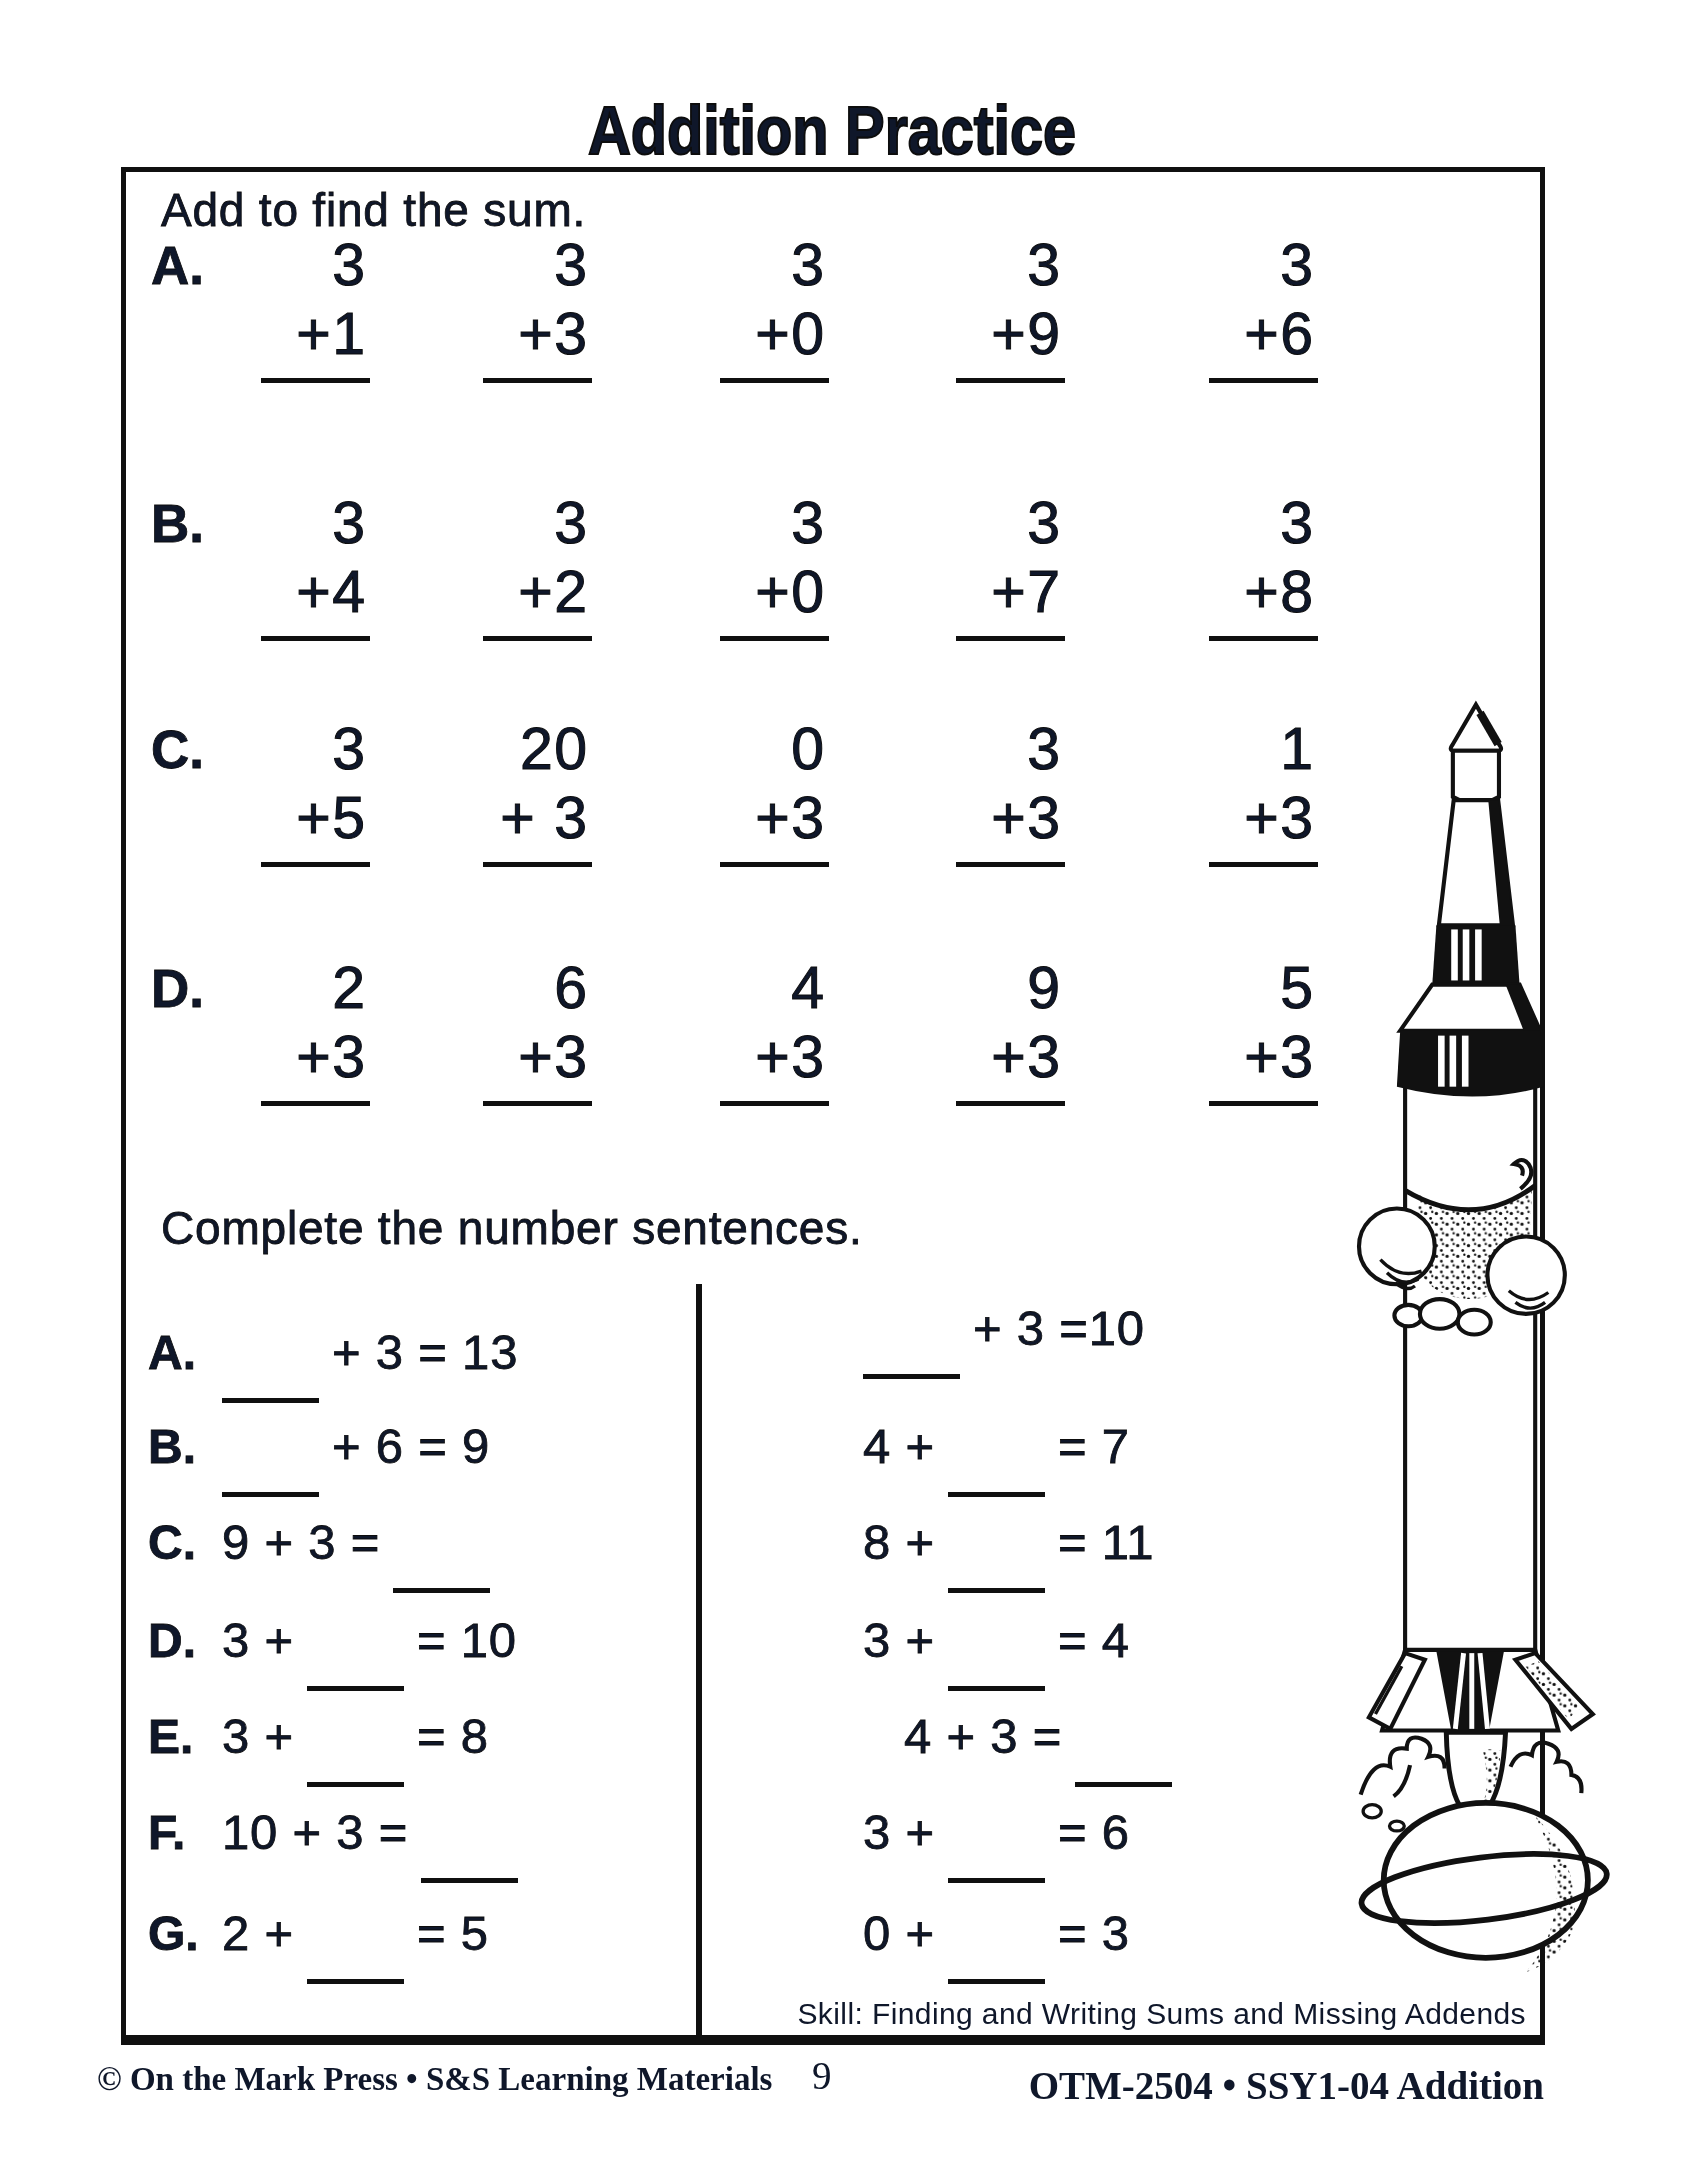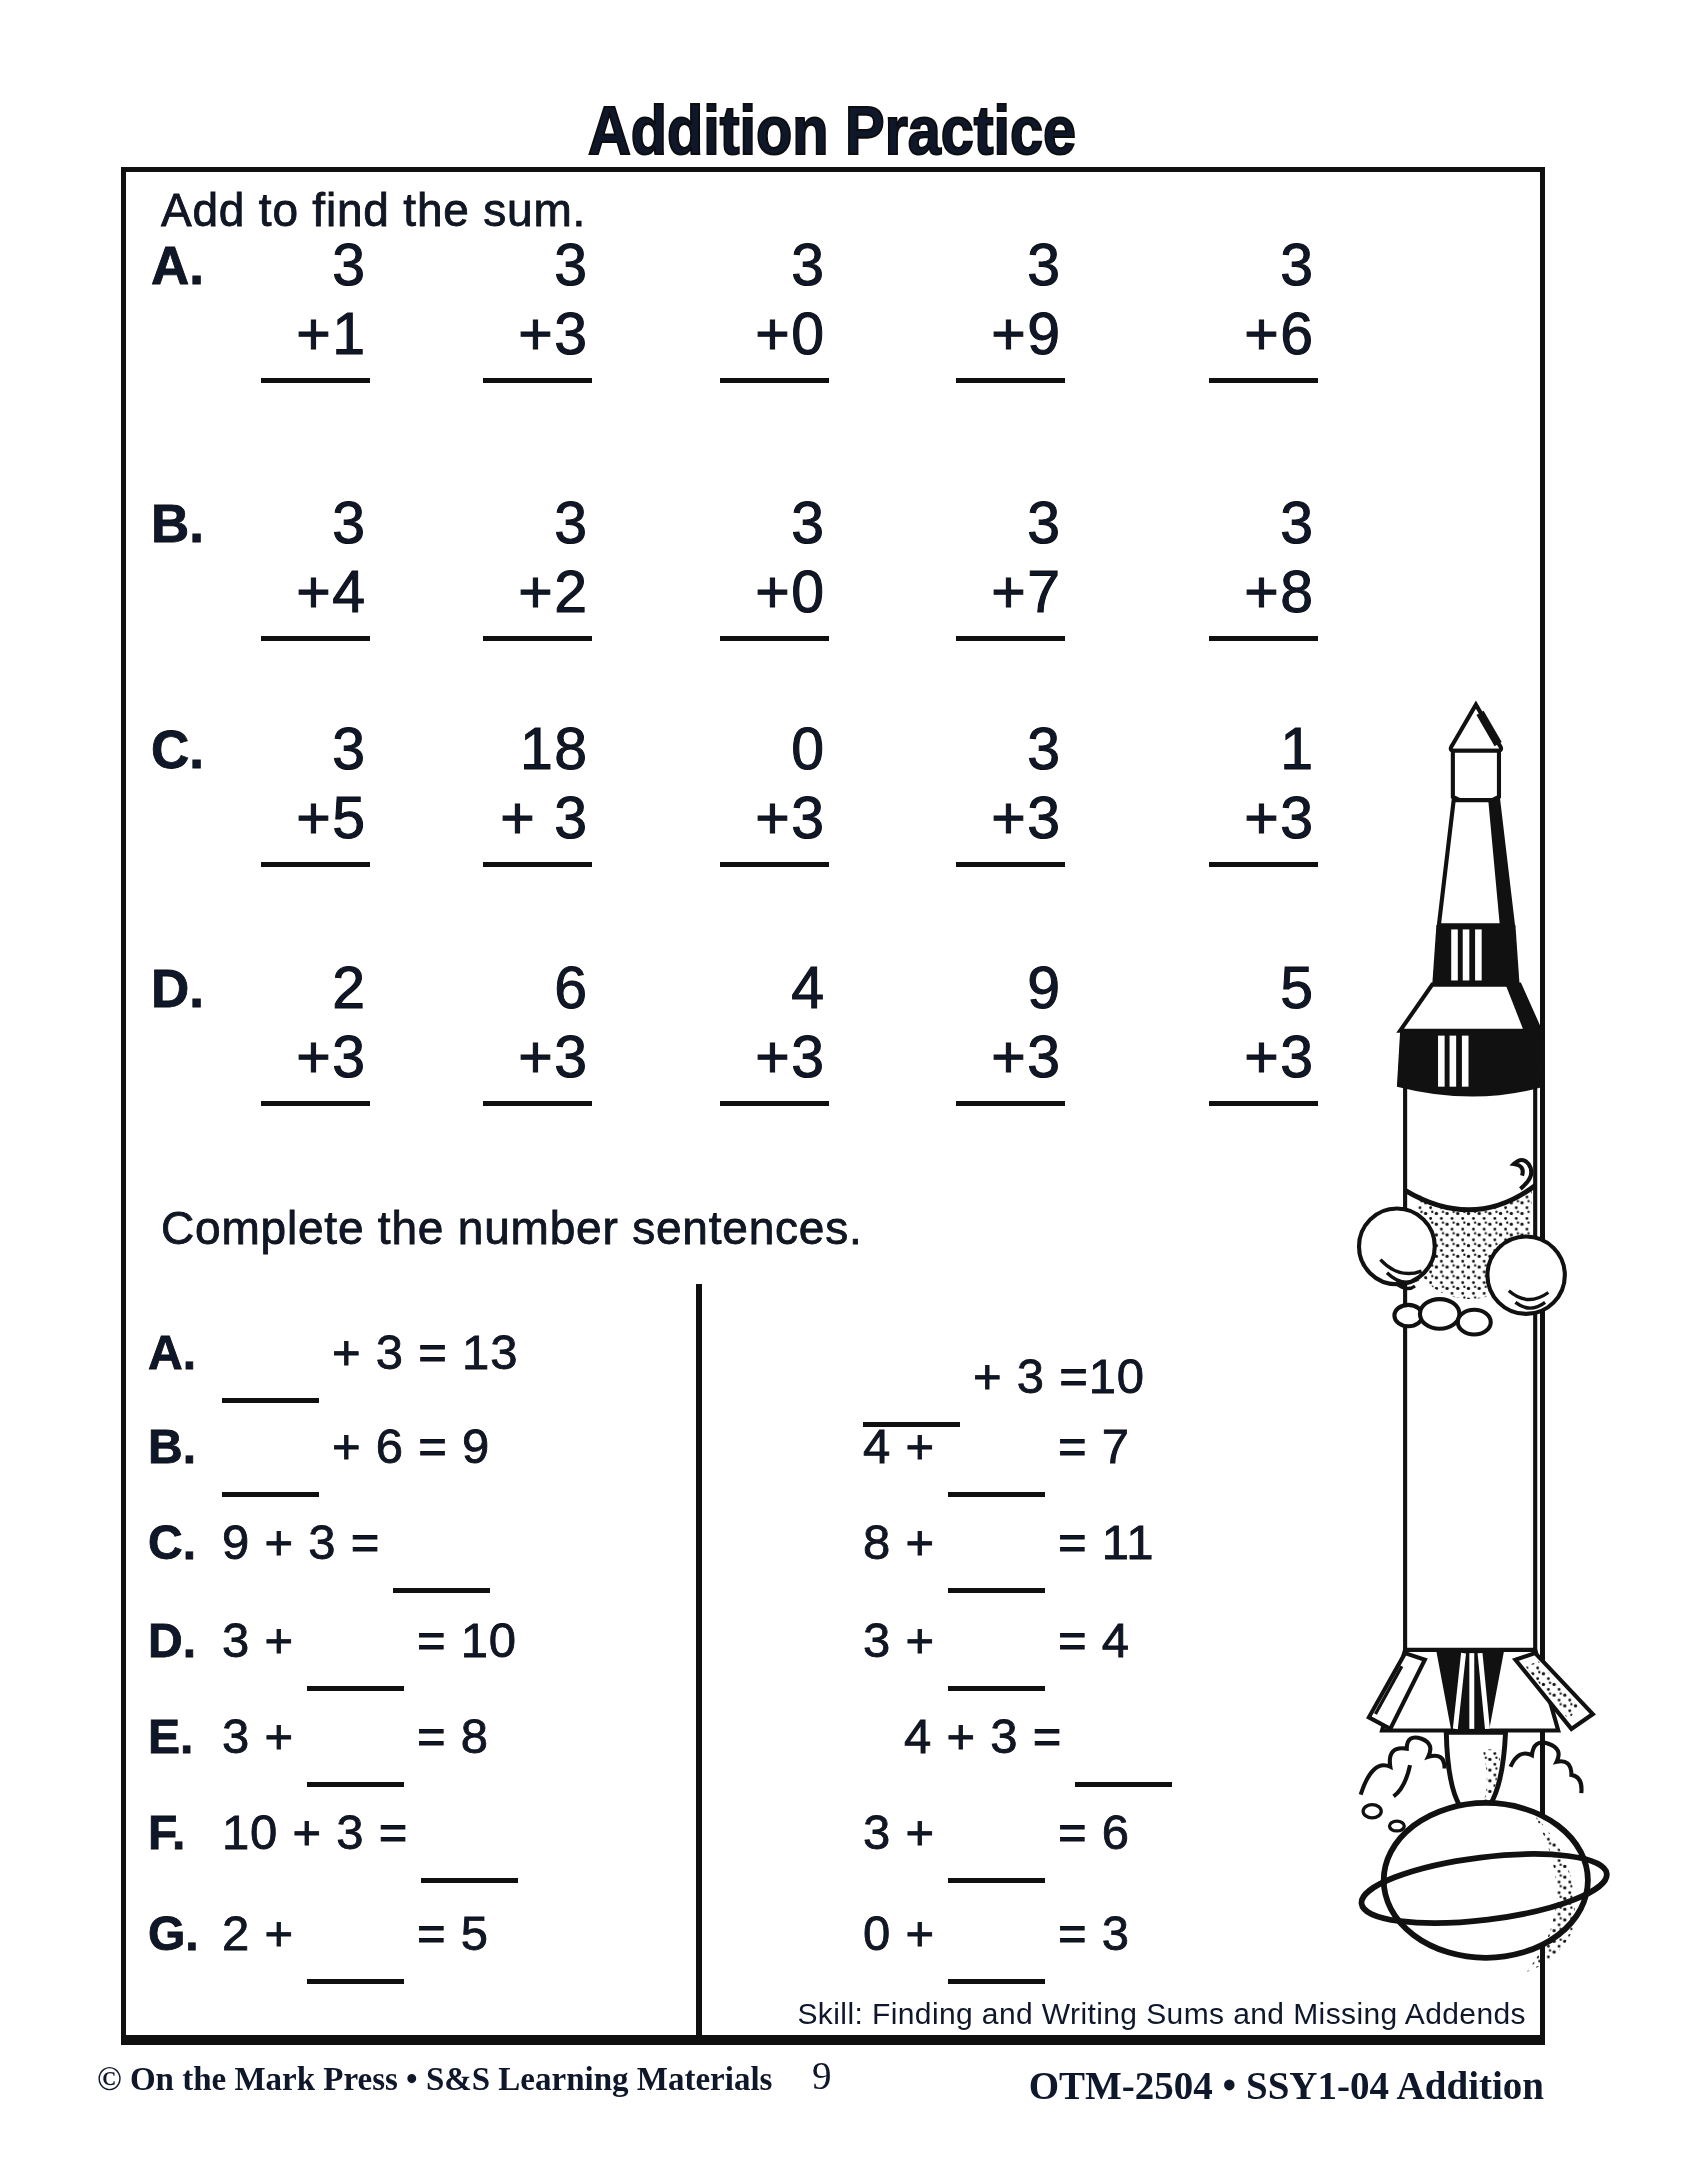--- a/index.html
+++ b/index.html
@@ -144,21 +144,21 @@
         </div>
       </div>
       <div class="prow" style="top: 715px;">
         <div class="row-label">C.</div>
         <div class="prob" style="left: 258px;">
           <div class="p-top">3</div>
           <div class="p-bot">+5</div>
           <div class="p-rule"></div>
         </div>
         <div class="prob" style="left: 480px;">
-          <div class="p-top">18</div>
+          <div class="p-top">20</div>
           <div class="p-bot">+ 3</div>
           <div class="p-rule"></div>
         </div>
         <div class="prob" style="left: 717px;">
           <div class="p-top">0</div>
           <div class="p-bot">+3</div>
           <div class="p-rule"></div>
         </div>
         <div class="prob" style="left: 953px;">
           <div class="p-top">3</div>
@@ -239,21 +239,21 @@
         <span class="s-blank"></span>
       </div>
       <div class="srow" style="left: 148px; top: 1905px;">
         <span class="s-label">G.</span>
         <span class="s-text">2 +</span>
         <span class="s-blank"></span>
         <span class="s-text">= 5</span>
       </div>
     </div>
   <div id="sentences-right">
-      <div class="srow" style="left: 863px; top: 1348px;">
+      <div class="srow" style="left: 863px; top: 1300px;">
         <span class="s-blank"></span>
         <span class="s-text">+ 3 =10</span>
       </div>
       <div class="srow" style="left: 863px; top: 1418px;">
         <span class="s-text">4 +</span>
         <span class="s-blank"></span>
         <span class="s-text">= 7</span>
       </div>
       <div class="srow" style="left: 863px; top: 1514px;">
         <span class="s-text">8 +</span>

